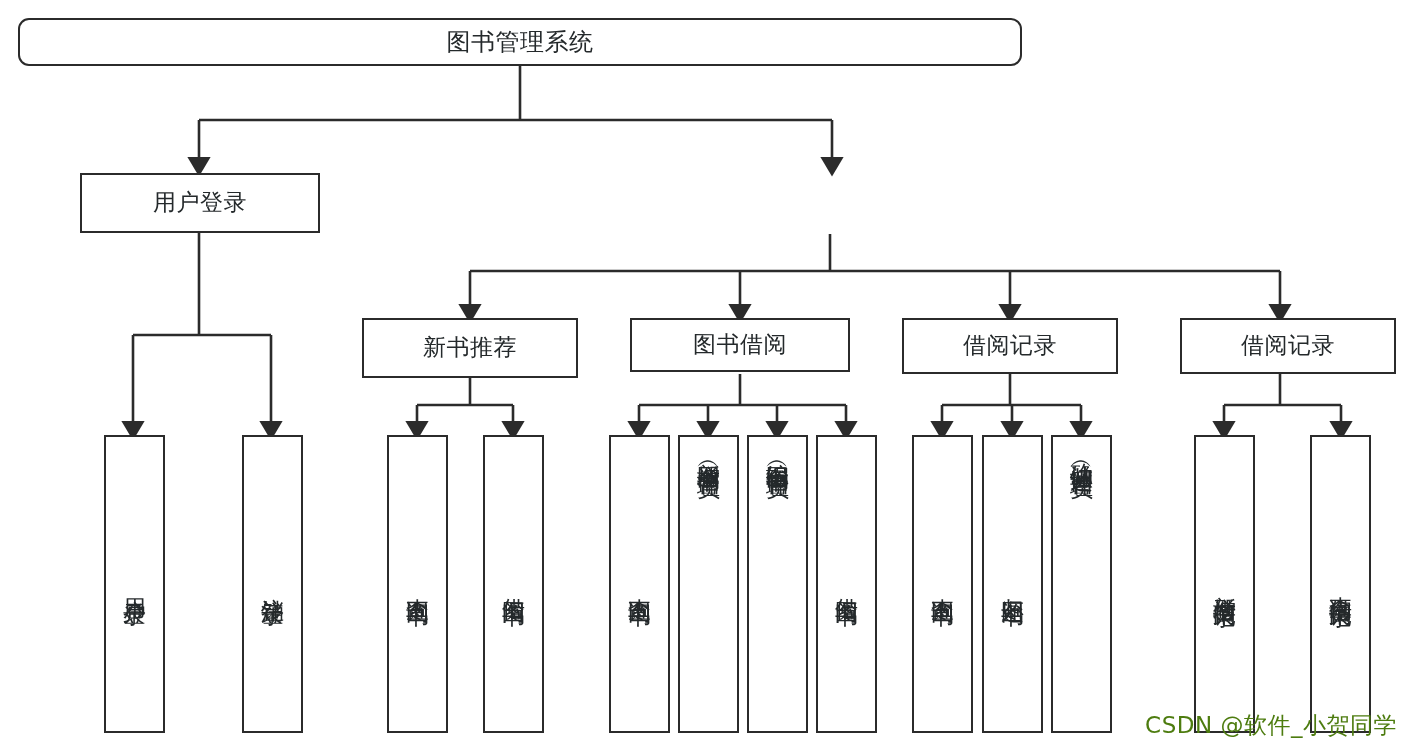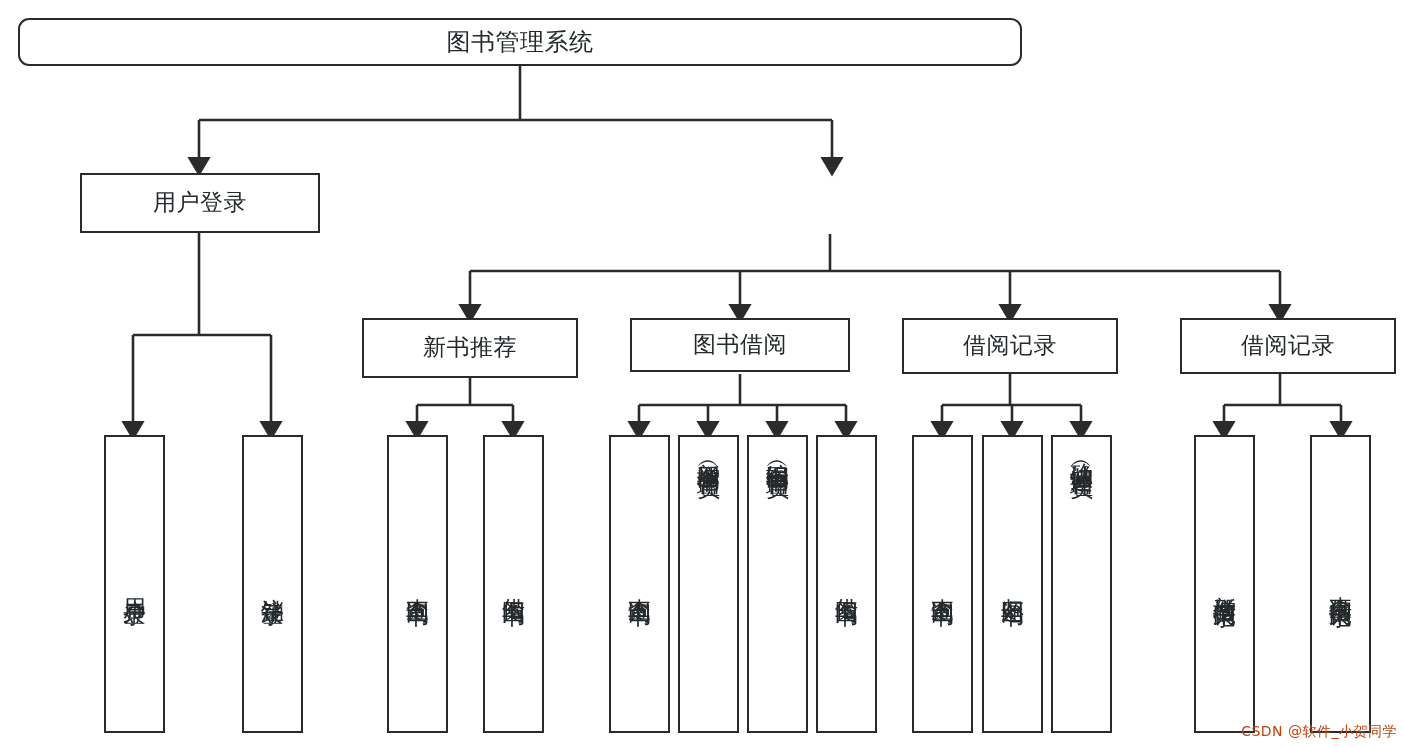--- a/index.html
+++ b/index.html
@@ -60,22 +60,22 @@
     padding-top: 8px;
   }
   .node.vert.vmid {
     justify-content: center;
     padding-top: 0;
   }
   .watermark {
     position: absolute;
     right: 8px;
     bottom: 6px;
-    font-size: 14px;
-    color: #c2410c;
+    font-size: 23px;
+    color: #4d7c0f;
     z-index: 5;
     white-space: nowrap;
     letter-spacing: 0.5px;
   }
 </style>
 </head>
 <body>
 
 <div id="canvas">
 

